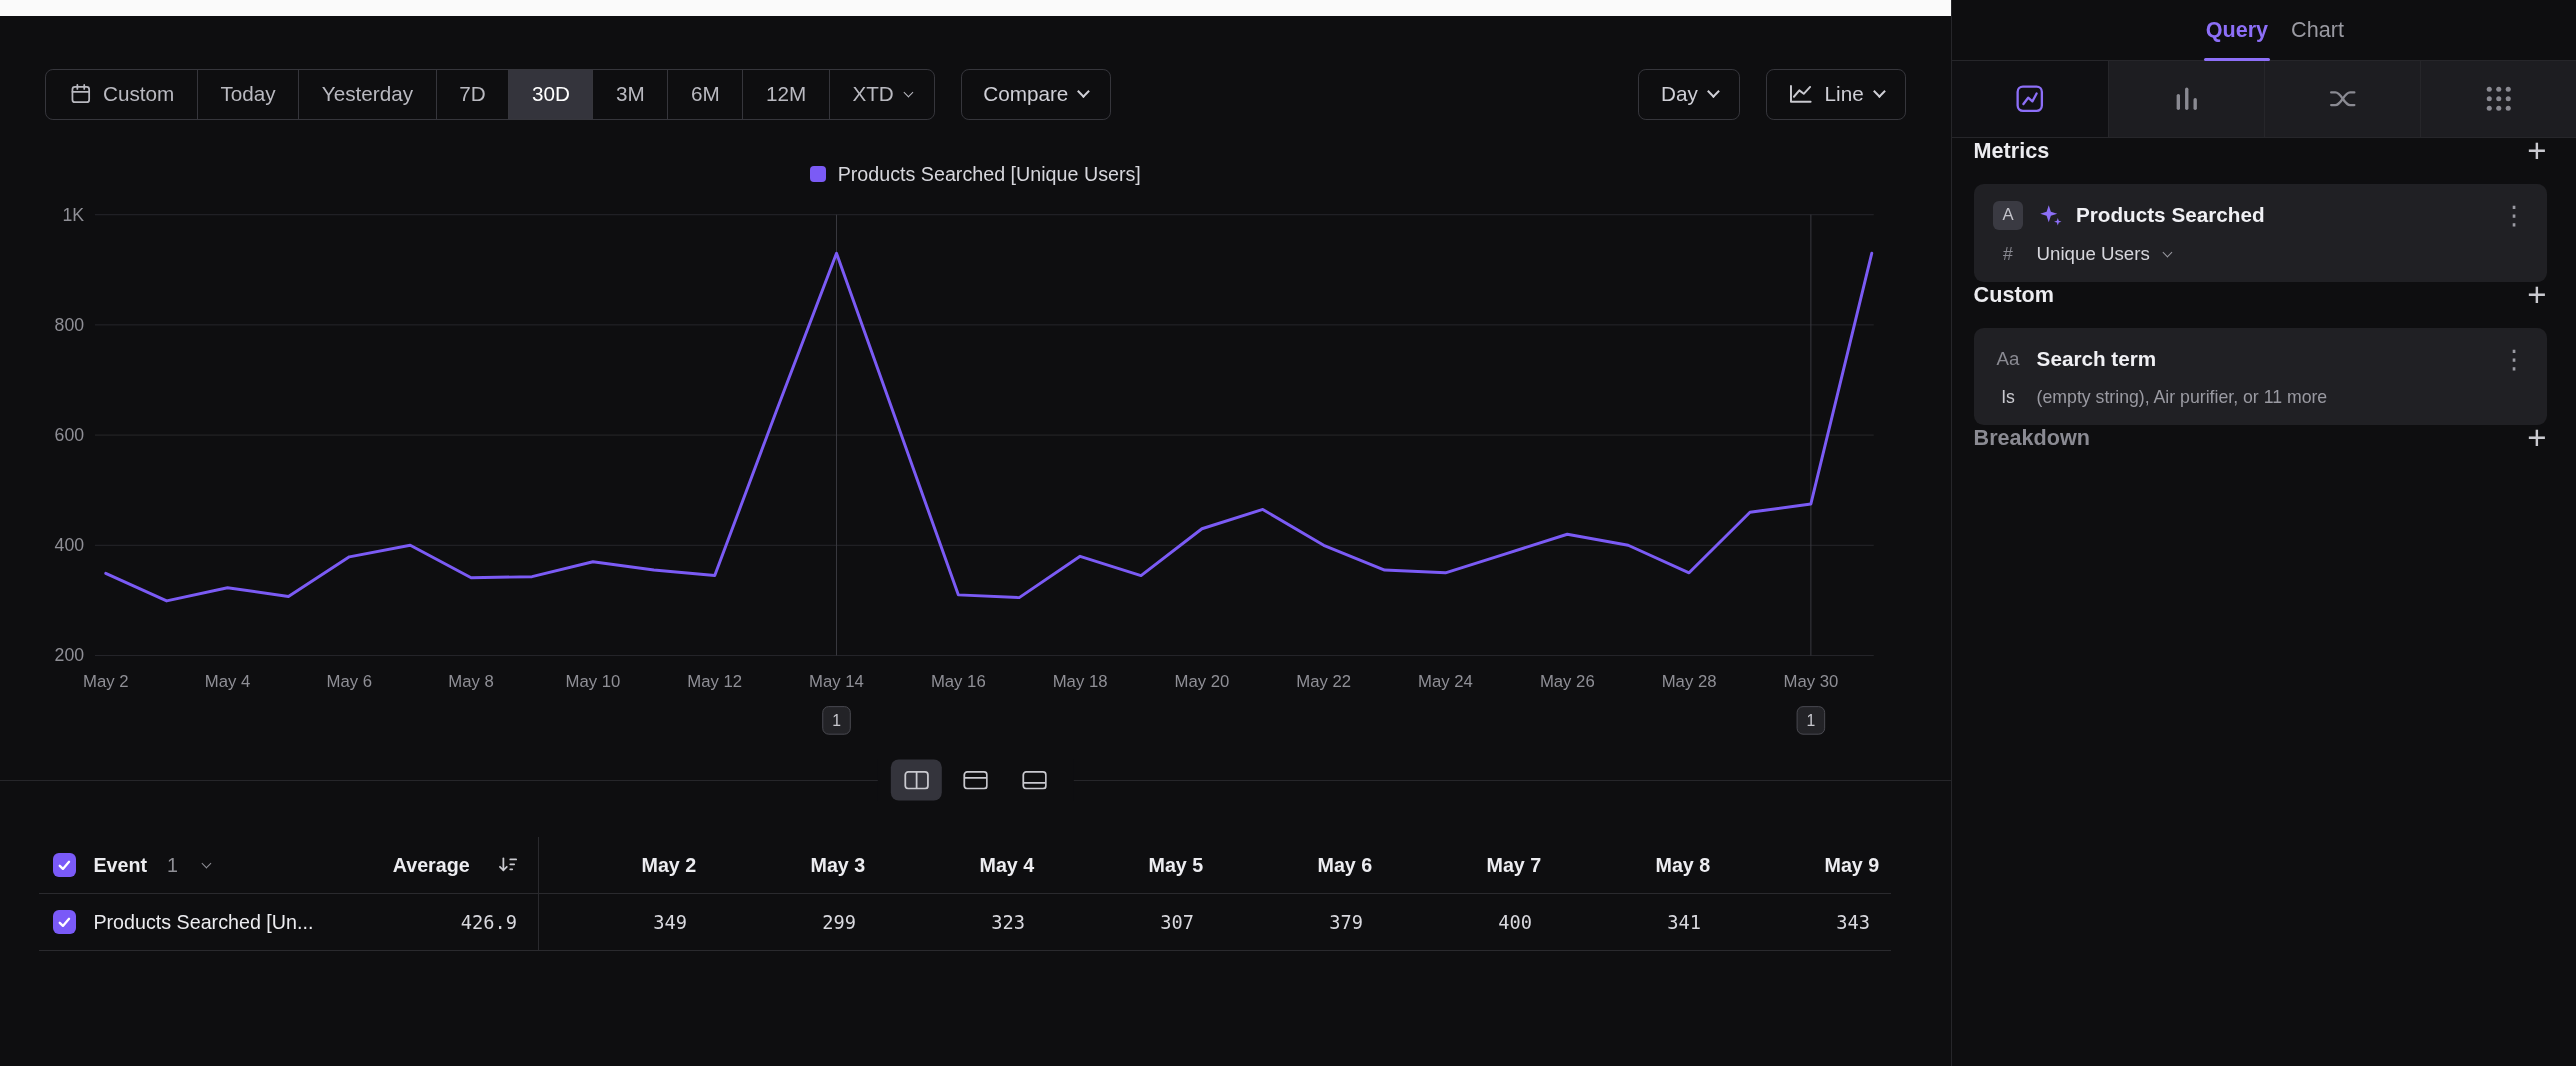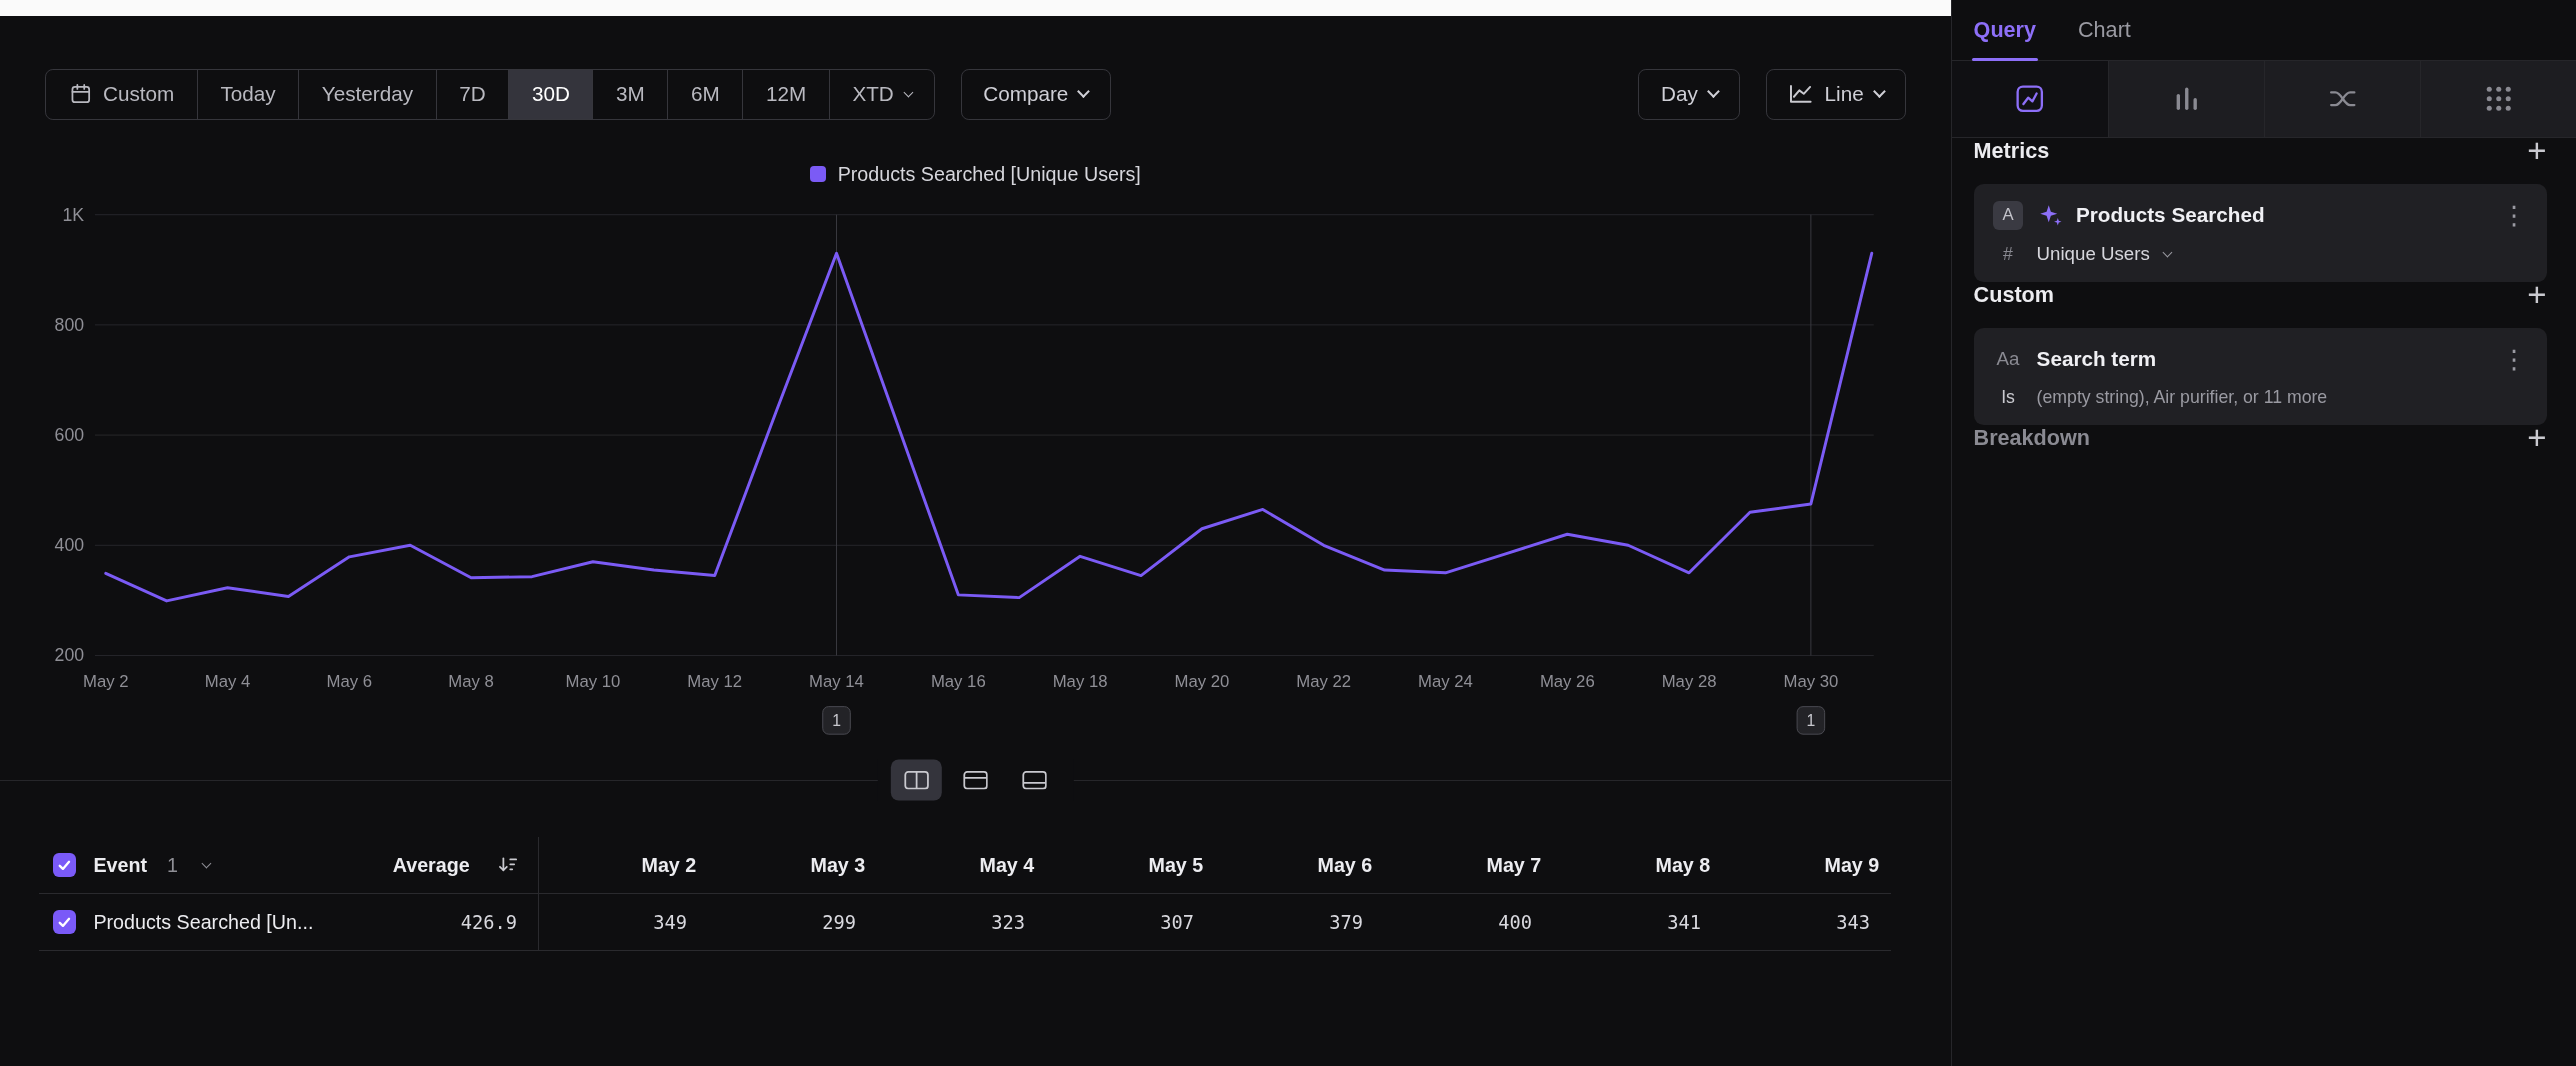--- a/index.html
+++ b/index.html
@@ -36,21 +36,21 @@
   .cell .hd { font-weight:bold; }
   .cell.date { justify-content:flex-end; font-weight:bold; padding-right:11.8px; }
   .cell.avg { border-right:1px solid #2a2a2e; justify-content:flex-end; padding-right:19.7px; gap:27px; }
   .cell.num { justify-content:flex-end; padding-right:21px; font-family:"DejaVu Sans Mono", monospace; font-size:18.7px; color:#d8d8de; }
   .cell .count { color:#8f8f96; margin-left:3px; }
   .cell .chev { color:#8f8f96; margin-left:7.9px; }
   .cell .name { white-space:nowrap; overflow:hidden; text-overflow:ellipsis; max-width:246px; }
   .checkbox { width:23.6px; height:23.6px; border-radius:5.9px; display:inline-flex; align-items:center; justify-content:center; flex:none; cursor:pointer; background:#7a5af8; }
 
   .sidebar { flex:1; border-left:1px solid #26262a; display:flex; flex-direction:column; background:#0e0e10; }
-  .side-tabs { display:flex; gap:42px; align-items:center; height:61px; padding-left:21.6px; border-bottom:1px solid #26262a; }
+  .side-tabs { display:flex; gap:23px; align-items:center; height:61px; padding-left:21.6px; border-bottom:1px solid #26262a;justify-content:center; }
   .side-tab { position:relative; height:100%; display:flex; align-items:center; font-size:21.6px; color:#9a9aa2; cursor:pointer; }
   .side-tab.active { color:#8d6ff8; font-weight:bold; }
   .side-tab.active::after { content:""; position:absolute; left:-2px; right:-2px; bottom:-1px; height:3px; border-radius:2px; background:#8d6ff8; }
   .view-tabs { display:grid; grid-template-columns:repeat(4,1fr); height:77px; border-bottom:1px solid #26262a; }
   .view-tab { display:flex; align-items:center; justify-content:center; background:#1d1d21; border-left:1px solid #26262a; cursor:pointer; }
   .view-tab:first-child { border-left:none; }
   .view-tab.active { background:#101013; }
   .view-tab svg path, .view-tab svg rect, .view-tab svg line { stroke:#8a8a92; fill:none; }
   .view-tab svg circle { fill:#8a8a92; }
   .view-tab.active svg path, .view-tab.active svg rect, .view-tab.active svg line { stroke:#8d6ff8; }

